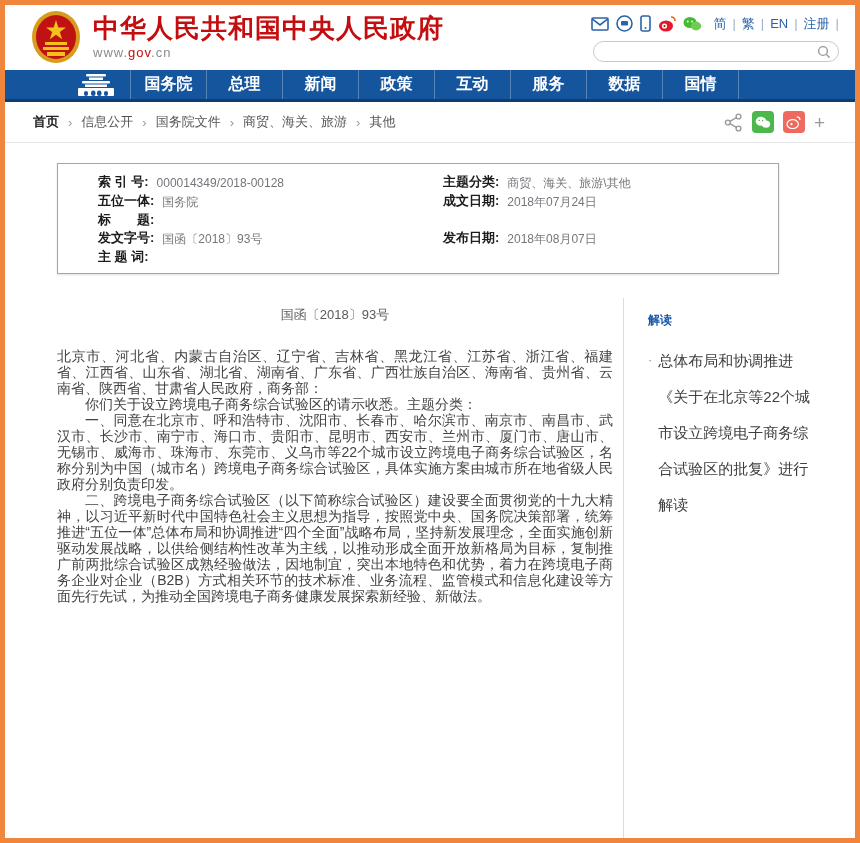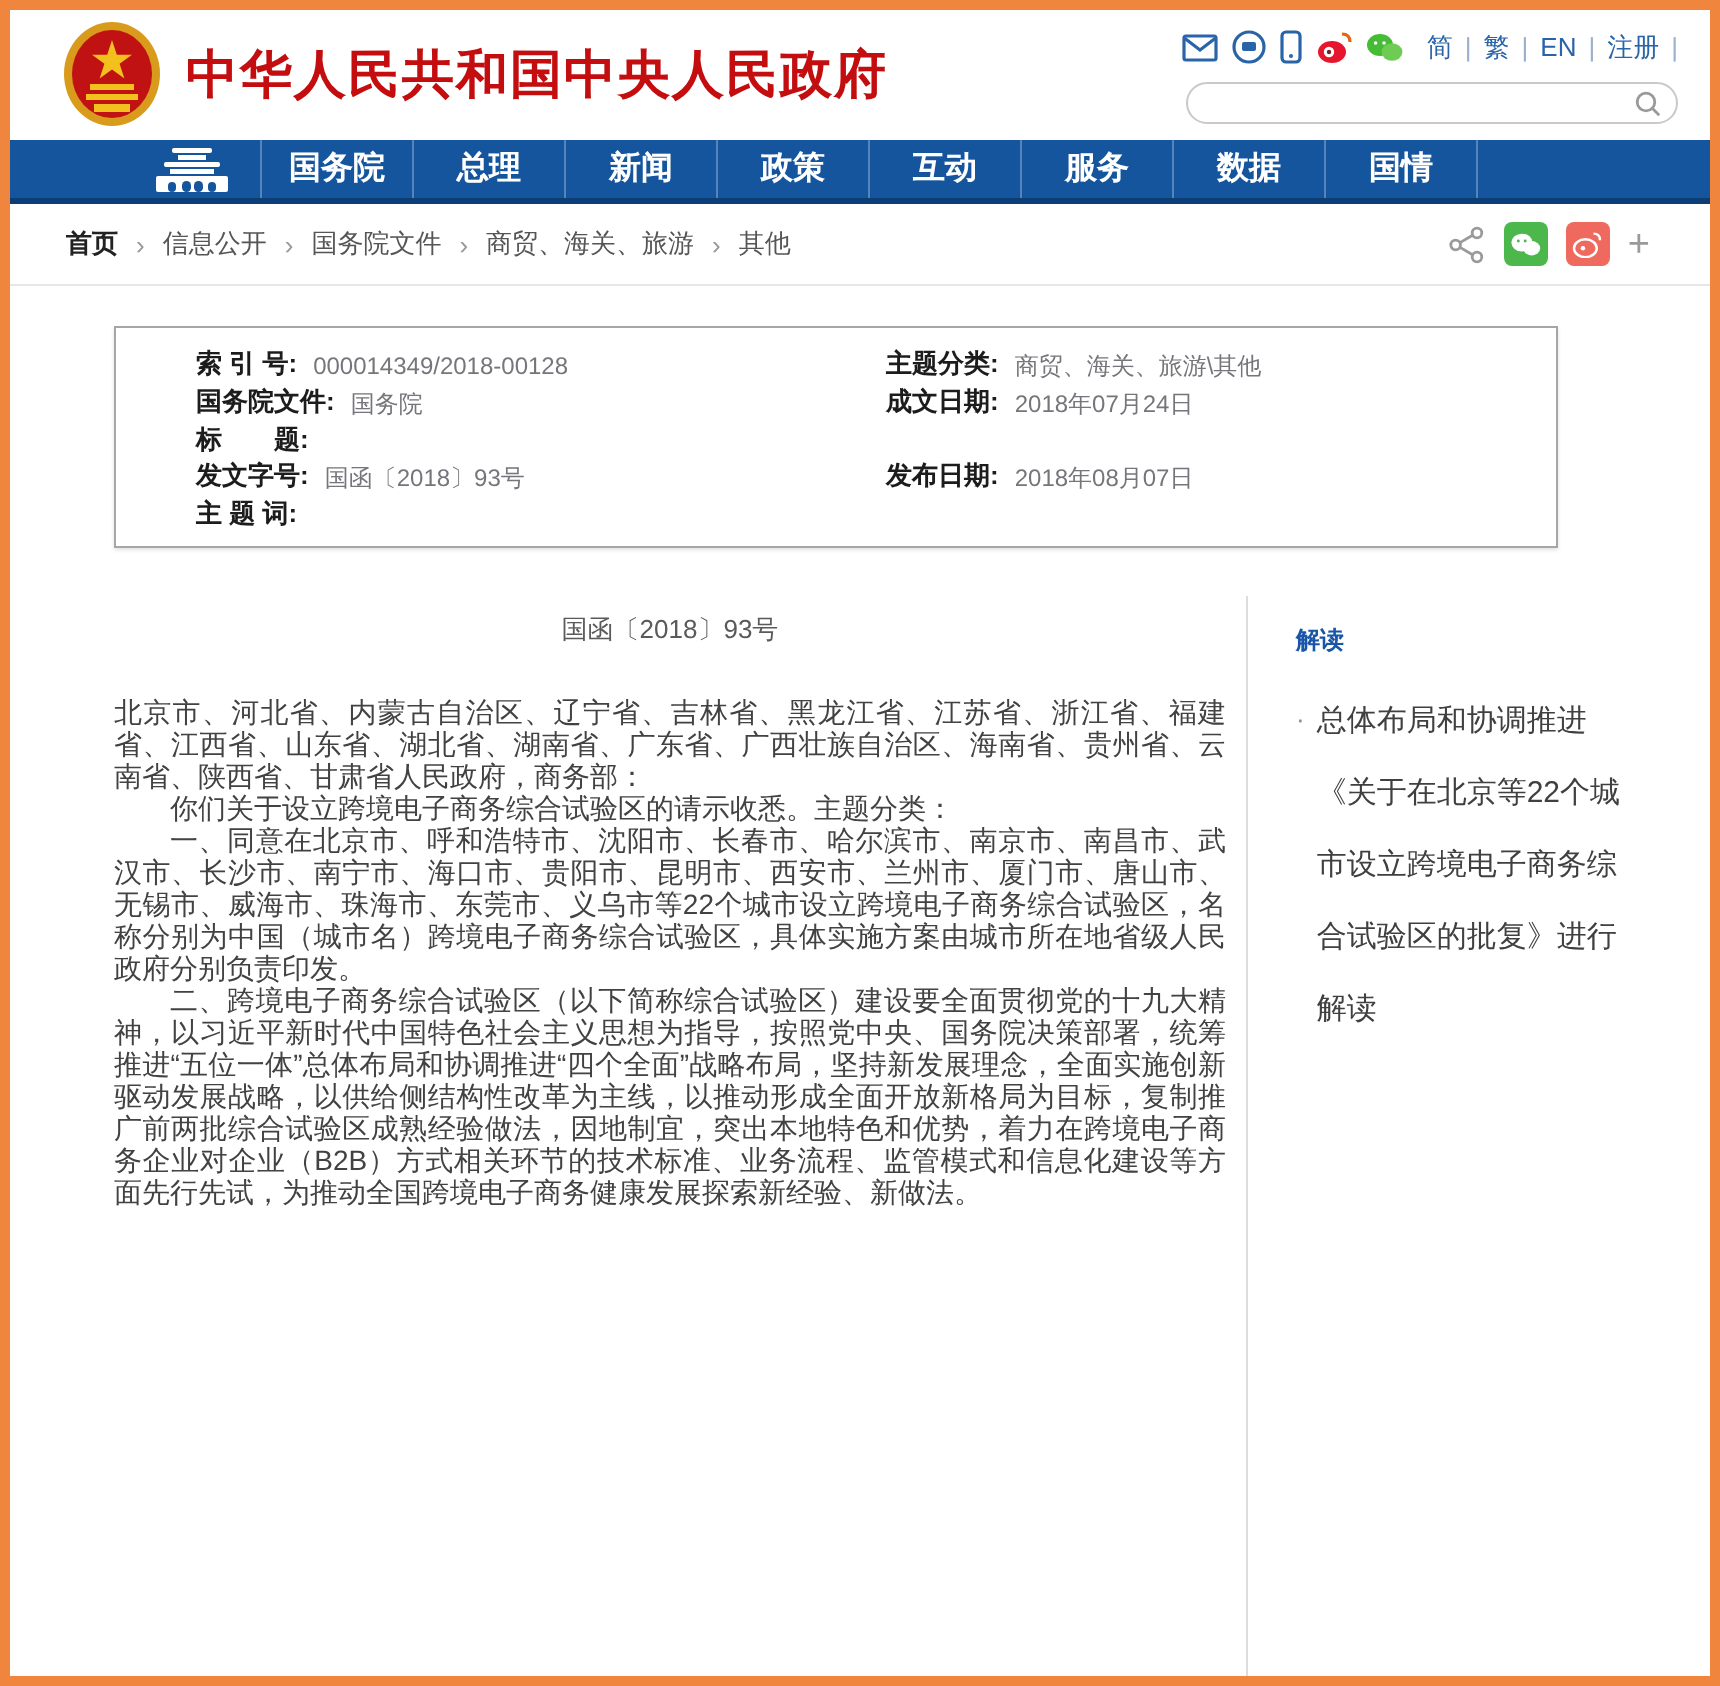--- a/index.html
+++ b/index.html
@@ -72,20 +72,21 @@
         <ellipse cx="25" cy="27" rx="24" ry="26" fill="#d89b1c"></ellipse>
         <ellipse cx="25" cy="27" rx="20" ry="22" fill="#c01212"></ellipse>
         <polygon points="25,10 27.4,17.4 35,17.4 28.8,21.9 31.2,29.2 25,24.7 18.8,29.2 21.2,21.9 15,17.4 22.6,17.4" fill="#f2c11d"></polygon>
         <rect x="14" y="32" width="22" height="3" fill="#f2c11d"></rect>
         <rect x="12" y="37" width="26" height="3" fill="#f2c11d"></rect>
         <rect x="16" y="42" width="18" height="4" fill="#f2c11d"></rect>
       </svg>
     </div>
     <div class="titles" data-interactable="false">
       <div class="site-title" data-interactable="false">中华人民共和国中央人民政府</div>
+      <div class="site-url" data-interactable="false"><span>www.</span><span class="red">gov</span><span>.cn</span></div>
     </div>
   </div>
   <div class="header-right" data-interactable="false">
     <div class="icon-row" data-interactable="false">
       <span data-interactable="true">
           <svg width="18" height="14" viewBox="0 0 18 14">
             <rect x="1" y="1" width="16" height="12" rx="1" fill="none" stroke="#2a64a8" stroke-width="1.6"></rect>
             <path d="M1.5 2.2 L9 8 L16.5 2.2" fill="none" stroke="#2a64a8" stroke-width="1.6"></path>
           </svg>
         </span>
@@ -217,21 +218,21 @@
         <span class="meta-label" data-interactable="false">索 引 号:</span>
         <span class="meta-value" data-interactable="false">000014349/2018-00128</span>
       </div>
       <div class="meta-cell">
         <span class="meta-label" data-interactable="false">主题分类:</span>
         <span class="meta-value" data-interactable="false">商贸、海关、旅游\其他</span>
       </div>
     </div>
     <div class="meta-row">
       <div class="meta-cell c1">
-        <span class="meta-label" data-interactable="false">国务院文件:</span>
+        <span class="meta-label" data-interactable="false">五位一体:</span>
         <span class="meta-value" data-interactable="false">国务院</span>
       </div>
       <div class="meta-cell">
         <span class="meta-label" data-interactable="false">成文日期:</span>
         <span class="meta-value" data-interactable="false">2018年07月24日</span>
       </div>
     </div>
     <div class="meta-row">
       <div class="meta-cell">
         <span class="meta-label" data-interactable="false">标　　题:</span>

